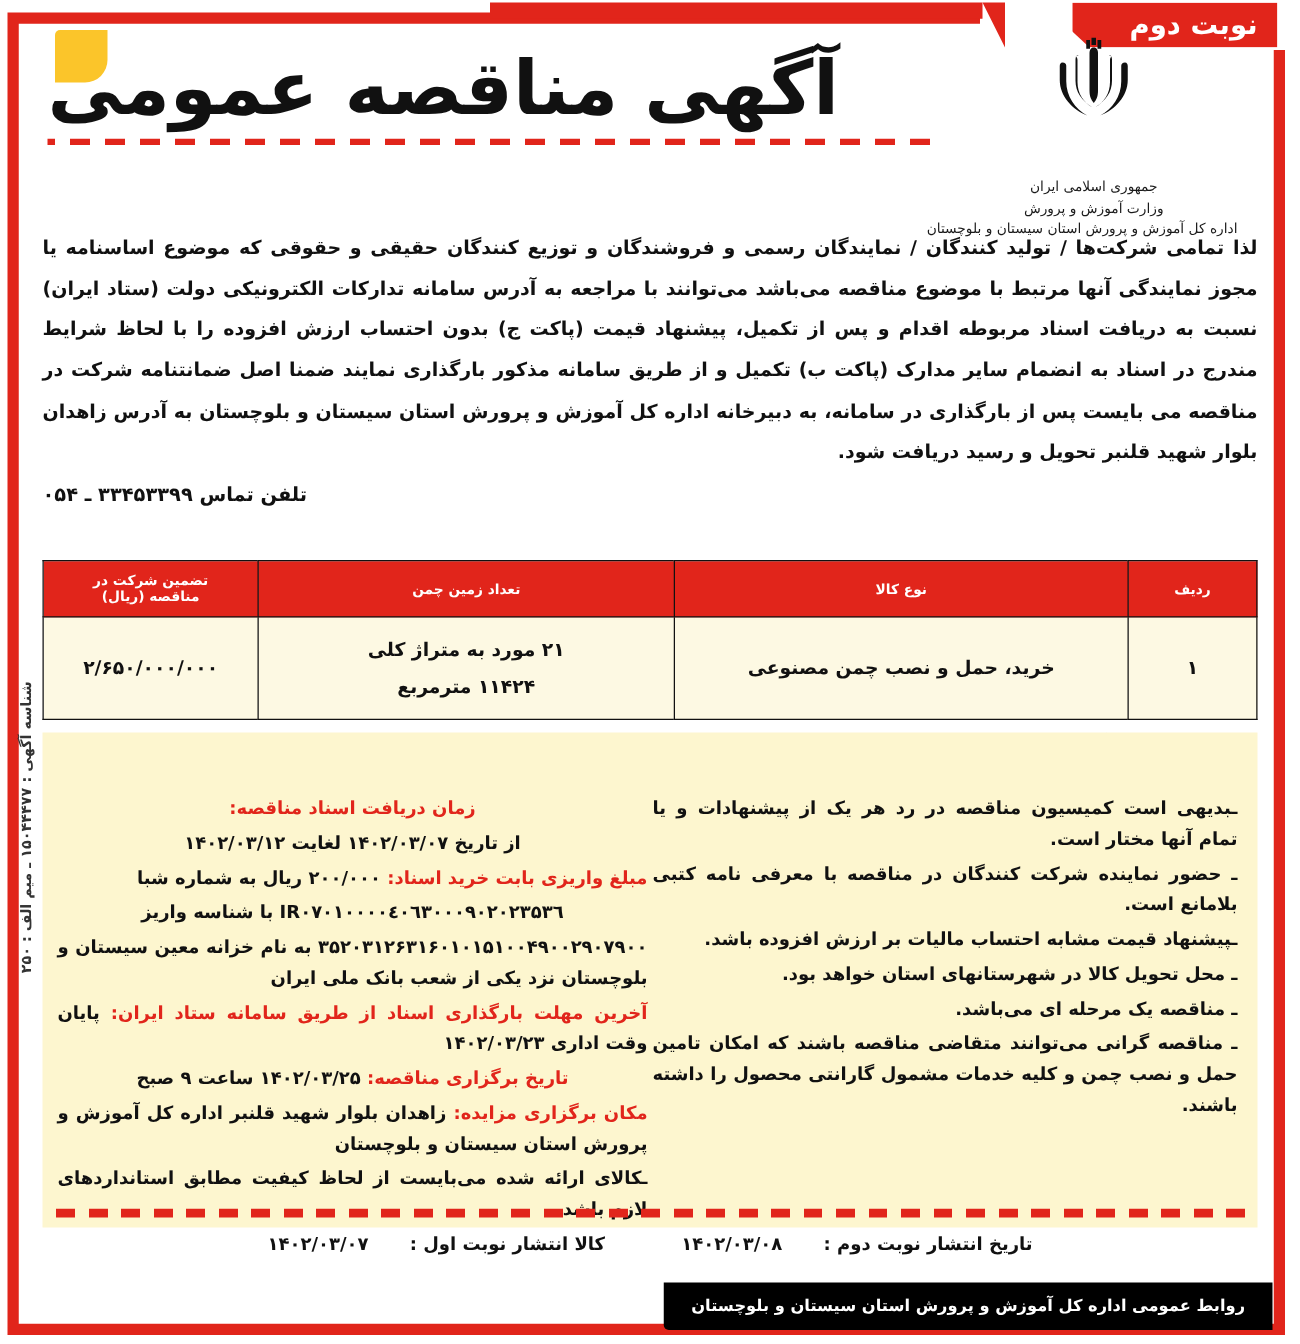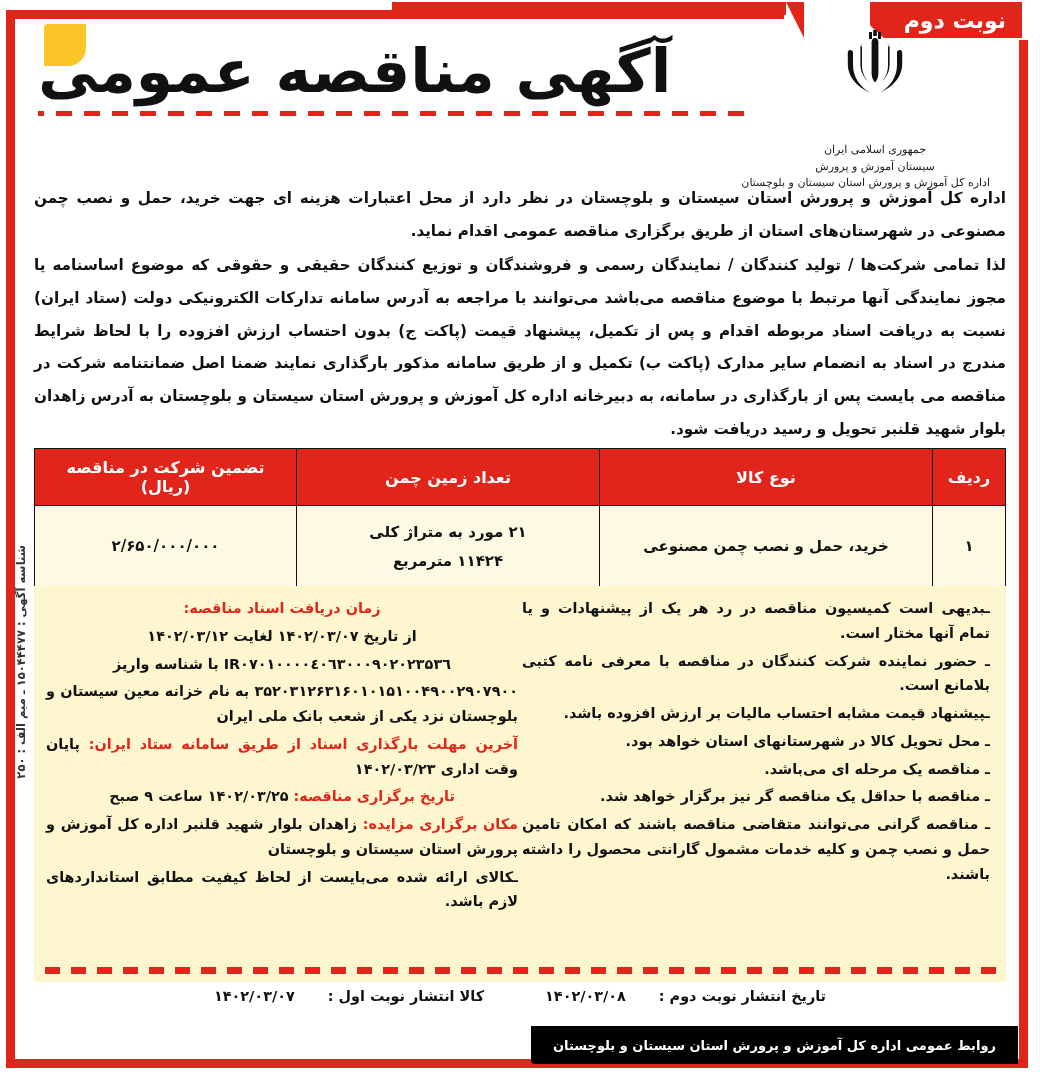--- a/index.html
+++ b/index.html
@@ -22,21 +22,21 @@
 
   
   .yellow-corner{
     position:absolute;left:44px;top:24px;width:42px;height:42px;background:#fbc52a;
     border-bottom-right-radius:18px;border-top-left-radius:4px;
   }
 
   
   .ribbon{
     position:absolute;right:18px;top:2px;height:36px;background:#e1251b;
-    display:flex;align-items:center;justify-content:center;padding:0 16px 0 34px;
+    display:flex;align-items:center;justify-content:center;padding:0 16px 0 46px;
     color:#fff;font-weight:bold;font-size:22px;letter-spacing:.5px;
     clip-path:polygon(0 0,100% 0,100% 100%,14px 100%,0 64%);
   }
   .ribbon-tail{
     position:absolute;right:236px;top:2px;width:0;height:0;
     border-top:36px solid #e1251b;border-left:18px solid transparent;
   }
   .ribbon-bar{
     position:absolute;right:254px;top:2px;width:394px;height:13px;background:#e1251b;
   }
@@ -75,41 +75,41 @@
   .tel{
     margin-top:2px;text-align:left;font-weight:bold;font-size:15.5px;color:#111;
   }
 
   
   .tbl{
     position:absolute;right:34px;left:34px;top:448px;
     border-collapse:collapse;width:972px;table-layout:fixed;
   }
   .tbl th{
-    background:#e1251b;color:#fff;font-size:16px;font-weight:bold;
-    border:1.6px solid #111;padding:9px 6px;text-align:center;
+    background:#e1251b;color:#fff;font-size:11px;font-weight:bold;
+    border:1.6px solid #111;padding:9px 21px;text-align:center;
   }
   .tbl td{
     background:#fdf9e3;color:#111;font-size:15px;font-weight:bold;
     border:1.6px solid #111;padding:12px 6px;text-align:center;line-height:1.9;
   }
   .col-radif{width:60px;}
   .col-kala{width:320px;}
   .col-tedad{width:290px;}
 
   
   .panel{
     position:absolute;right:34px;left:34px;top:586px;height:396px;
     background:#fdf6cf;box-sizing:border-box;padding:10px 12px 10px 12px;
   }
   .panel .dashes{
     position:absolute;left:10px;right:10px;bottom:8px;height:7px;
     background:repeating-linear-gradient(to left,#e1251b 0 15px,transparent 15px 26px);
   }
-  .cols{display:flex;flex-direction:row-reverse;gap:4px;height:358px;}
+  .cols{display:flex;flex-direction:row-reverse;gap:4px;height:358px;margin-top:39px;}
   .col-right{width:472px;text-align:justify;}
   .col-left{width:468px;}
 
   .r-line{font-size:14.4px;line-height:1.72;color:#111;font-weight:bold;margin:0 0 3px;}
   .r-label{color:#e1251b;}
   .r-ltr{direction:ltr;unicode-bidi:embed;display:inline;}
   .r-center{text-align:center;}
 
   .b-item{
     font-size:14.4px;line-height:1.72;color:#111;font-weight:bold;
@@ -174,32 +174,31 @@
         <g fill="#111">
           <path d="M37 8 c2.4 0 3.4 2 3.4 4.4 v30 c0 5-1.4 7.6-3.4 10 c-2-2.4-3.4-5-3.4-10 v-30 C33.6 10 34.6 8 37 8 z"></path>
           <path d="M23 14 c-1.8 0-2.6 1.6-2.6 3.6 v17 c0 9 5 16 13.6 21.4 C27 52 22 45 22 35.6 V18 c0-1.6-.6-2.6-1.5-2.6 z" transform="translate(2,0)"></path>
           <path d="M51 14 c1.8 0 2.6 1.6 2.6 3.6 v17 c0 9-5 16-13.6 21.4 C47 52 52 45 52 35.6 V18 c0-1.6 .6-2.6 1.5-2.6 z" transform="translate(-2,0)"></path>
           <path d="M12 20 c-1.6 0-2.2 1.4-2.2 3 v11 c0 13 10 23.6 22 28.4 C22 57 15 47 15 35 V22.6 C15 21.2 14 20 12 20 z"></path>
           <path d="M62 20 c1.6 0 2.2 1.4 2.2 3 v11 c0 13-10 23.6-22 28.4 C52 57 59 47 59 35 V22.6 C59 21.2 60 20 62 20 z"></path>
           <path d="M31 2 h3 v7 h-3 z M40 2 h3 v7 h-3 z M35.2 0 h3.6 v6 h-3.6 z"></path>
         </g>
       </svg>
       <div class="logo-line l1">جمهوری اسلامی ایران</div>
-      <div class="logo-line l2">سیستان آموزش و پرورش</div>
+      <div class="logo-line l2">وزارت آموزش و پرورش</div>
       <div class="logo-line l3">اداره کل آموزش و پرورش استان سیستان و بلوچستان</div>
     </div>
 
     <div class="title-wrap">
       <div class="main-title">آگهی مناقصه عمومی</div>
       <div class="dash-rule"></div>
     </div>
   </div>
 
   <div class="intro">
-    <p>اداره کل آموزش و پرورش استان سیستان و بلوچستان در نظر دارد از محل اعتبارات هزینه ای جهت خرید، حمل و نصب چمن مصنوعی در شهرستان‌های استان از طریق برگزاری مناقصه عمومی اقدام نماید.</p>
     <p>لذا تمامی شرکت‌ها / تولید کنندگان / نمایندگان رسمی و فروشندگان و توزیع کنندگان حقیقی و حقوقی که موضوع اساسنامه یا مجوز نمایندگی آنها مرتبط با موضوع مناقصه می‌باشد می‌توانند با مراجعه به آدرس سامانه تدارکات الکترونیکی دولت (ستاد ایران) نسبت به دریافت اسناد مربوطه اقدام و پس از تکمیل، پیشنهاد قیمت (پاکت ج) بدون احتساب ارزش افزوده را با لحاظ شرایط مندرج در اسناد به انضمام سایر مدارک (پاکت ب) تکمیل و از طریق سامانه مذکور بارگذاری نمایند ضمنا اصل ضمانتنامه شرکت در مناقصه می بایست پس از بارگذاری در سامانه، به دبیرخانه اداره کل آموزش و پرورش استان سیستان و بلوچستان به آدرس زاهدان بلوار شهید قلنبر تحویل و رسید دریافت شود.</p>
     <div class="tel">
       <span>تلفن تماس</span>
       <span>۳۳۴۵۳۳۹۹ ـ ۰۵۴</span>
     </div>
   </div>
 
   <table class="tbl">
     <thead>
       <tr>
@@ -224,20 +223,24 @@
 
   <div class="panel">
     <div class="cols">
 
       <div class="col-right">
         <p class="r-line r-center">
           <span class="r-label">زمان دریافت اسناد مناقصه:</span>
         </p>
         <p class="r-line r-center">از تاریخ ۱۴۰۲/۰۳/۰۷ لغایت ۱۴۰۲/۰۳/۱۲</p>
 
+        <p class="r-line">
+          <span class="r-label">مبلغ واریزی بابت خرید اسناد:</span>
+          <span>۲۰۰/۰۰۰ ریال به شماره شبا</span>
+        </p>
         <p class="r-line r-center">
           <span class="r-ltr">IR۰۷۰۱۰۰۰۰٤۰٦۳۰۰۰۹۰۲۰۲۳۵۳٦</span>
           <span>با شناسه واریز</span>
         </p>
         <p class="r-line">
           <span class="r-ltr">۳۵۲۰۳۱۲۶۳۱۶۰۱۰۱۵۱۰۰۴۹۰۰۲۹۰۷۹۰۰</span>
           <span>به نام خزانه معین سیستان و بلوچستان نزد یکی از شعب بانک ملی ایران</span>
         </p>
 
         <p class="r-line">
@@ -257,21 +260,20 @@
 
         <p class="r-line">ـکالای ارائه شده می‌بایست از لحاظ کیفیت مطابق استانداردهای لازم باشد.</p>
       </div>
 
       <div class="col-left">
         <p class="b-item">ـبدیهی است کمیسیون مناقصه در رد هر یک از پیشنهادات و یا تمام آنها مختار است.</p>
         <p class="b-item">ـ حضور نماینده شرکت کنندگان در مناقصه با معرفی نامه کتبی بلامانع است.</p>
         <p class="b-item">ـپیشنهاد قیمت مشابه احتساب مالیات بر ارزش افزوده باشد.</p>
         <p class="b-item">ـ محل تحویل کالا در شهرستانهای استان خواهد بود.</p>
         <p class="b-item">ـ مناقصه یک مرحله ای می‌باشد.</p>
-        <p class="b-item">ـ مناقصه با حداقل یک مناقصه گر نیز برگزار خواهد شد.</p>
         <p class="b-item">ـ مناقصه گرانی می‌توانند متقاضی مناقصه باشند که امکان تامین حمل و نصب چمن و کلیه خدمات مشمول گارانتی محصول را داشته باشند.</p>
       </div>
 
     </div>
     <div class="dashes"></div>
   </div>
 
   <div class="footer-dates">
     <span>
       <span>تاریخ انتشار نوبت دوم :</span>

